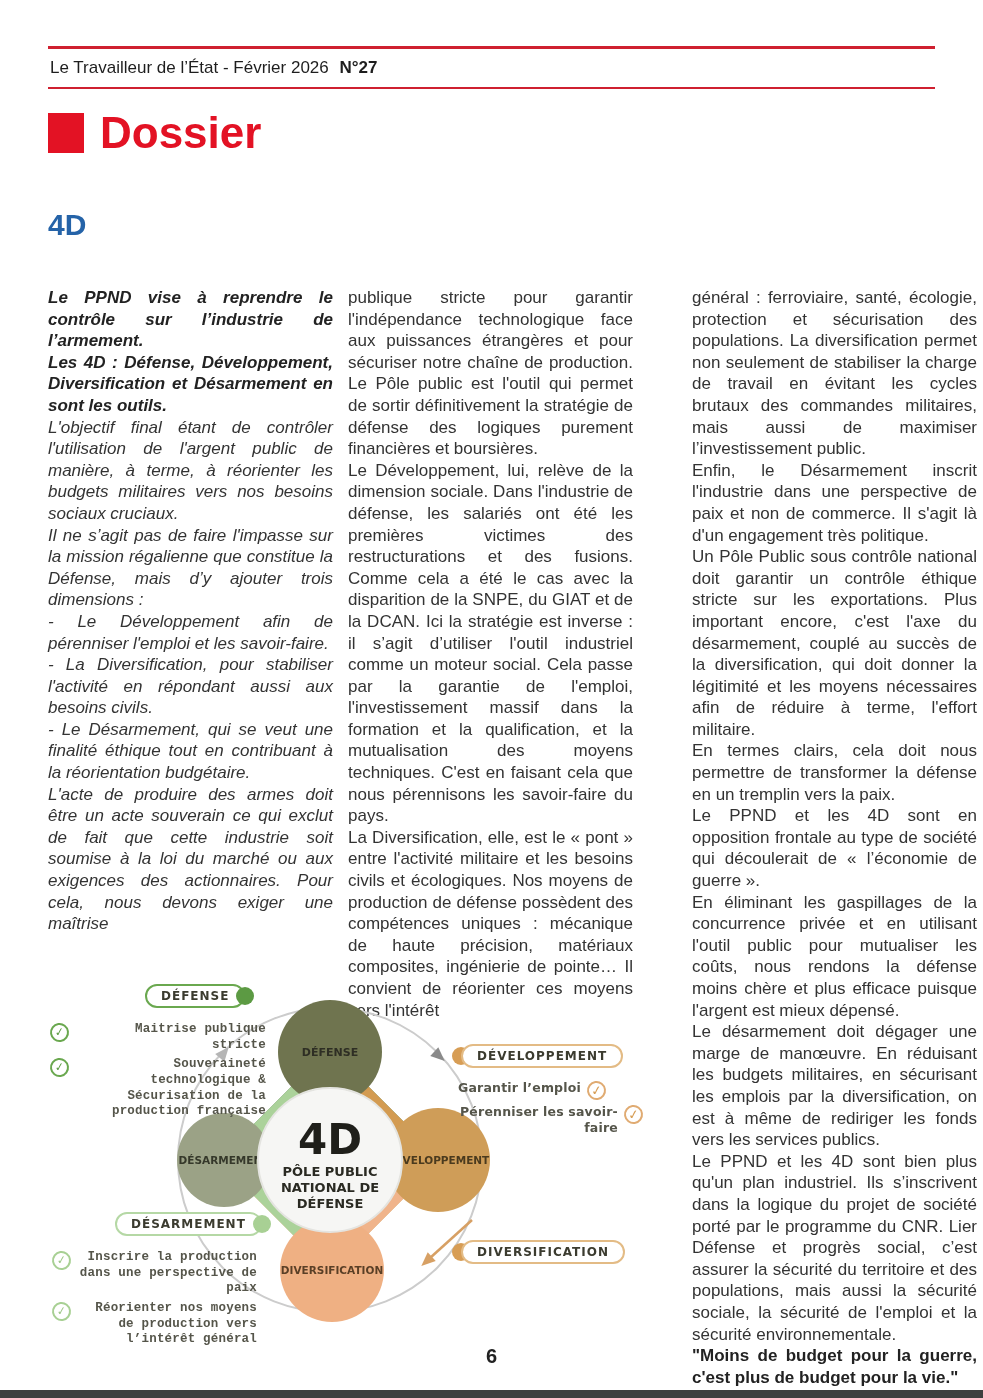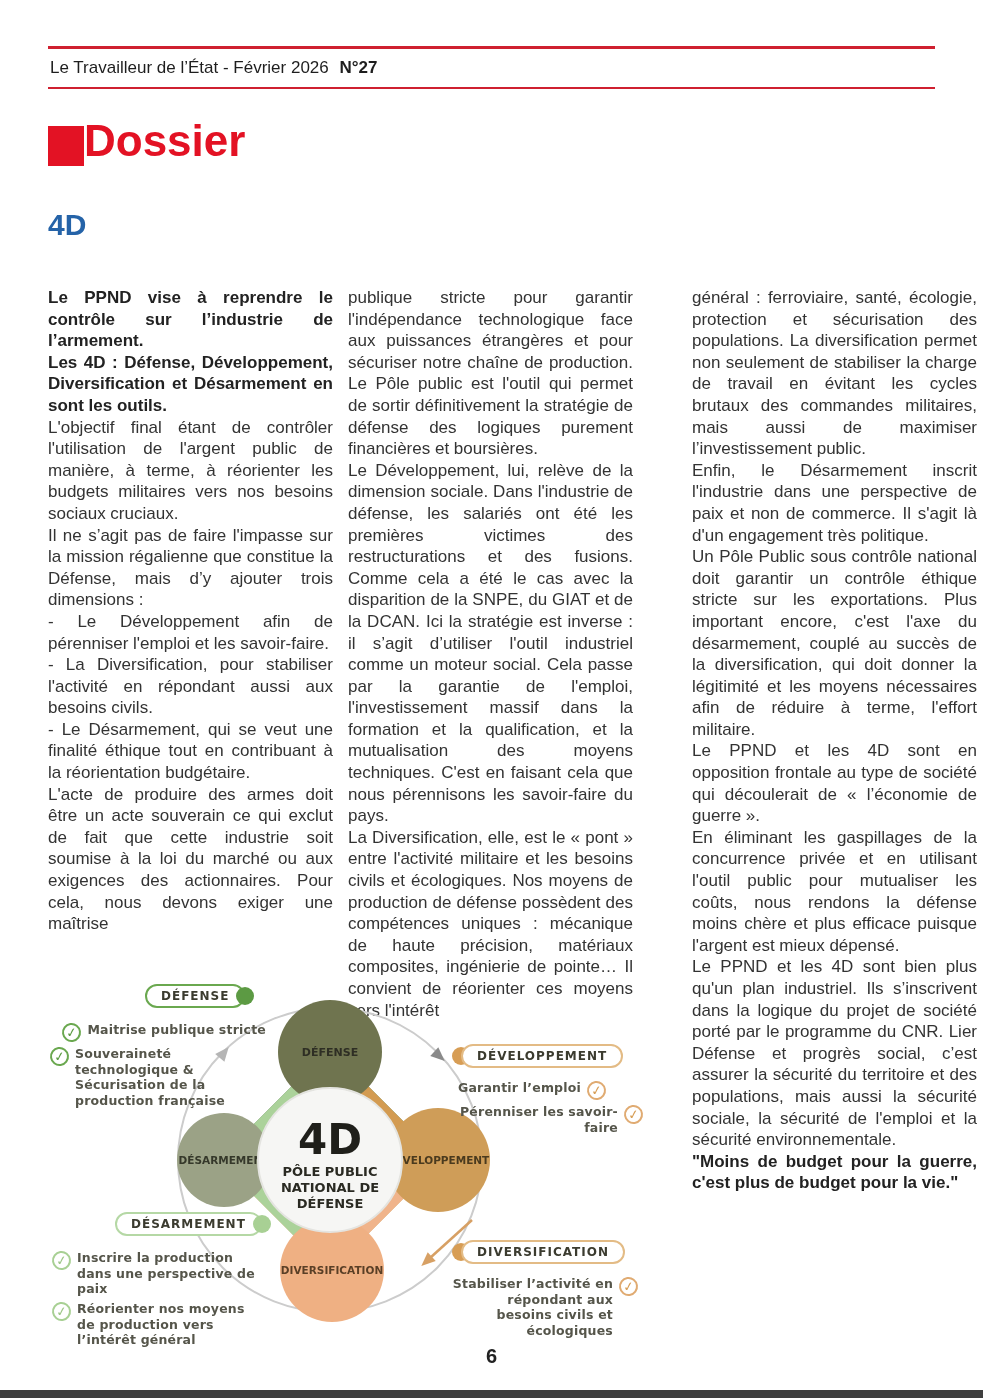--- a/index.html
+++ b/index.html
@@ -6,48 +6,48 @@
   body{
     width:983px;height:1398px;position:relative;background:#ffffff;
     font-family:"Liberation Sans","DejaVu Sans",sans-serif;color:#2e2e2e;overflow:hidden;
   }
   
   .rule{position:absolute;left:48px;width:887px;background:#cf2030;}
   .rule.top1{top:46px;height:3px;}
   .rule.top2{top:87px;height:2px;}
   .masthead{position:absolute;left:50px;top:58px;font-size:17px;color:#1e1e1e;}
   .masthead b{font-weight:bold;padding-left:6px;}
-  .dossier-wrap{position:absolute;left:48px;top:116px;display:flex;align-items:flex-end;}
+  .dossier-wrap{position:absolute;left:48px;top:108px;display:flex;align-items:center;gap:16px;}
   .dossier-square{width:36px;height:40px;background:#e31224;}
   .dossier-title{font-size:44px;font-weight:bold;color:#e31224;letter-spacing:0px;}
   .article-title{position:absolute;left:48px;top:208px;font-size:30px;font-weight:bold;color:#2563a8;}
   
   .column{position:absolute;top:287px;width:285px;text-align:justify;font-size:17px;line-height:21.6px;color:#333;}
   .column p{margin:0;}
   .column p.bold{font-weight:bold;color:#222;}
-  #col1{left:48px;}
+  #col1{left:48px;font-style:italic;}
   #col2{left:348px;}
   #col3{left:648px;margin-left:44px;}
   
   .diagram{position:absolute;left:40px;top:982px;width:600px;height:372px;font-family:"DejaVu Sans",sans-serif;}
   .callout{position:absolute;display:flex;align-items:center;}
   .callout .box{
     background:#fff;border:2px solid;border-radius:14px;padding:3px 14px;
     font-size:12px;font-weight:bold;letter-spacing:1px;color:#3b3b2f;white-space:nowrap;
   }
   .callout .dot{width:18px;height:18px;border-radius:50%;flex:0 0 auto;}
   .callout.green .box{border-color:#6aa84f;}
   .callout.green .dot{background:#5c9a43;margin-left:-9px;}
   .callout.lightgreen .box{border-color:#b5d8a5;}
   .callout.lightgreen .dot{background:#a8d094;margin-left:-9px;}
   .callout.tan .box{border-color:#e3bb85;}
   .callout.tan .dot{background:#d79d55;margin-right:-9px;}
   .notes{position:absolute;font-size:12.5px;font-weight:bold;color:#55554a;letter-spacing:.2px;line-height:1.25;}
   .note-item{display:flex;align-items:flex-start;gap:6px;margin-bottom:4px;}
-  .notes.right-align .note-item{justify-content:flex-end;text-align:left;}
+  .notes.right-align .note-item{justify-content:flex-end;text-align:right;font-family:Liberation Mono, monospace;}
   .notes.right-align .note-item .check{order:-1;}
   .notes.left-align .note-item{justify-content:flex-start;text-align:right;}
   .check{
     flex:0 0 auto;width:15px;height:15px;border-radius:50%;border:2px solid;
     display:inline-flex;align-items:center;justify-content:center;
     font-size:13px;line-height:1;transform:rotate(-8deg);margin-top:1px;
   }
   .check::before{content:"✓";}
   .check.green{border-color:#6aa84f;color:#5c9a43;}
   .check.lightgreen{border-color:#a8d094;color:#9cc687;}
@@ -84,22 +84,24 @@
   </div>
 <div class="column" id="col2">
     <p class="">publique stricte pour garantir l'indépendance technologique face aux puissances étrangères et pour sécuriser notre chaîne de production. Le Pôle public est l'outil qui permet de sortir définitivement la stratégie de défense des logiques purement financières et boursières.</p>
     <p class="">Le Développement, lui, relève de la dimension sociale. Dans l'industrie de défense, les salariés ont été les premières victimes des restructurations et des fusions. Comme cela a été le cas avec la disparition de la SNPE, du GIAT et de la DCAN. Ici la stratégie est inverse : il s’agit d’utiliser l'outil industriel comme un moteur social. Cela passe par la garantie de l'emploi, l'investissement massif dans la formation et la qualification, et la mutualisation des moyens techniques. C'est en faisant cela que nous pérennisons les savoir-faire du pays.</p>
     <p class="">La Diversification, elle, est le « pont » entre l'activité militaire et les besoins civils et écologiques. Nos moyens de production de défense possèdent des compétences uniques : mécanique de haute précision, matériaux composites, ingénierie de pointe… Il convient de réorienter ces moyens vers l'intérêt</p>
   </div>
 <div class="column" id="col3">
     <p class="">général : ferroviaire, santé, écologie, protection et sécurisation des populations. La diversification permet non seulement de stabiliser la charge de travail en évitant les cycles brutaux des commandes militaires, mais aussi de maximiser l’investissement public.</p>
     <p class="">Enfin, le Désarmement inscrit l'industrie dans une perspective de paix et non de commerce. Il s'agit là d'un engagement très politique.</p>
     <p class="">Un Pôle Public sous contrôle national doit garantir un contrôle éthique stricte sur les exportations. Plus important encore, c'est l'axe du désarmement, couplé au succès de la diversification, qui doit donner la légitimité et les moyens nécessaires afin de réduire à terme, l'effort militaire.</p>
+    <p class="">En termes clairs, cela doit nous permettre de transformer la défense en un tremplin vers la paix.</p>
     <p class="">Le PPND et les 4D sont en opposition frontale au type de société qui découlerait de « l’économie de guerre ».</p>
     <p class="">En éliminant les gaspillages de la concurrence privée et en utilisant l'outil public pour mutualiser les coûts, nous rendons la défense moins chère et plus efficace puisque l'argent est mieux dépensé.</p>
+    <p class="">Le désarmement doit dégager une marge de manœuvre. En réduisant les budgets militaires, en sécurisant les emplois par la diversification, on est à même de rediriger les fonds vers les services publics.</p>
     <p class="">Le PPND et les 4D sont bien plus qu'un plan industriel. Ils s’inscrivent dans la logique du projet de société porté par le programme du CNR. Lier Défense et progrès social, c’est assurer la sécurité du territoire et des populations, mais aussi la sécurité sociale, la sécurité de l'emploi et la sécurité environnementale.</p>
     <p class="bold">"Moins de budget pour la guerre, c'est plus de budget pour la vie."</p>
   </div>
 
 <div class="diagram">
 
   <svg width="600" height="372" viewBox="0 0 600 372">
 
     <circle cx="290" cy="178" r="152" fill="none" stroke="#cccccc" stroke-width="2"></circle>
     <polygon points="0,-9 6,5 -6,5" transform="translate(183,72) rotate(40)" fill="#b5b5b5"></polygon>
@@ -195,21 +197,17 @@
       <span>Réorienter nos moyens de production vers l’intérêt général</span>
     </div>
   </div>
 
   
   <div class="callout tan" style="left:412px;top:258px;flex-direction:row-reverse;">
     <div class="box">DIVERSIFICATION</div>
     <div class="dot"></div>
   </div>
   <div class="notes left-align" style="left:408px;top:294px;width:190px;">
-    <div class="note-item">
-      <span>Stabiliser l’activité en répondant aux besoins civils et écologiques</span>
-      <span class="check tan"></span>
-    </div>
   </div>
 </div>
 
 <div class="page-number">6</div>
 <div class="bottom-band"></div>
 
 </body></html>

